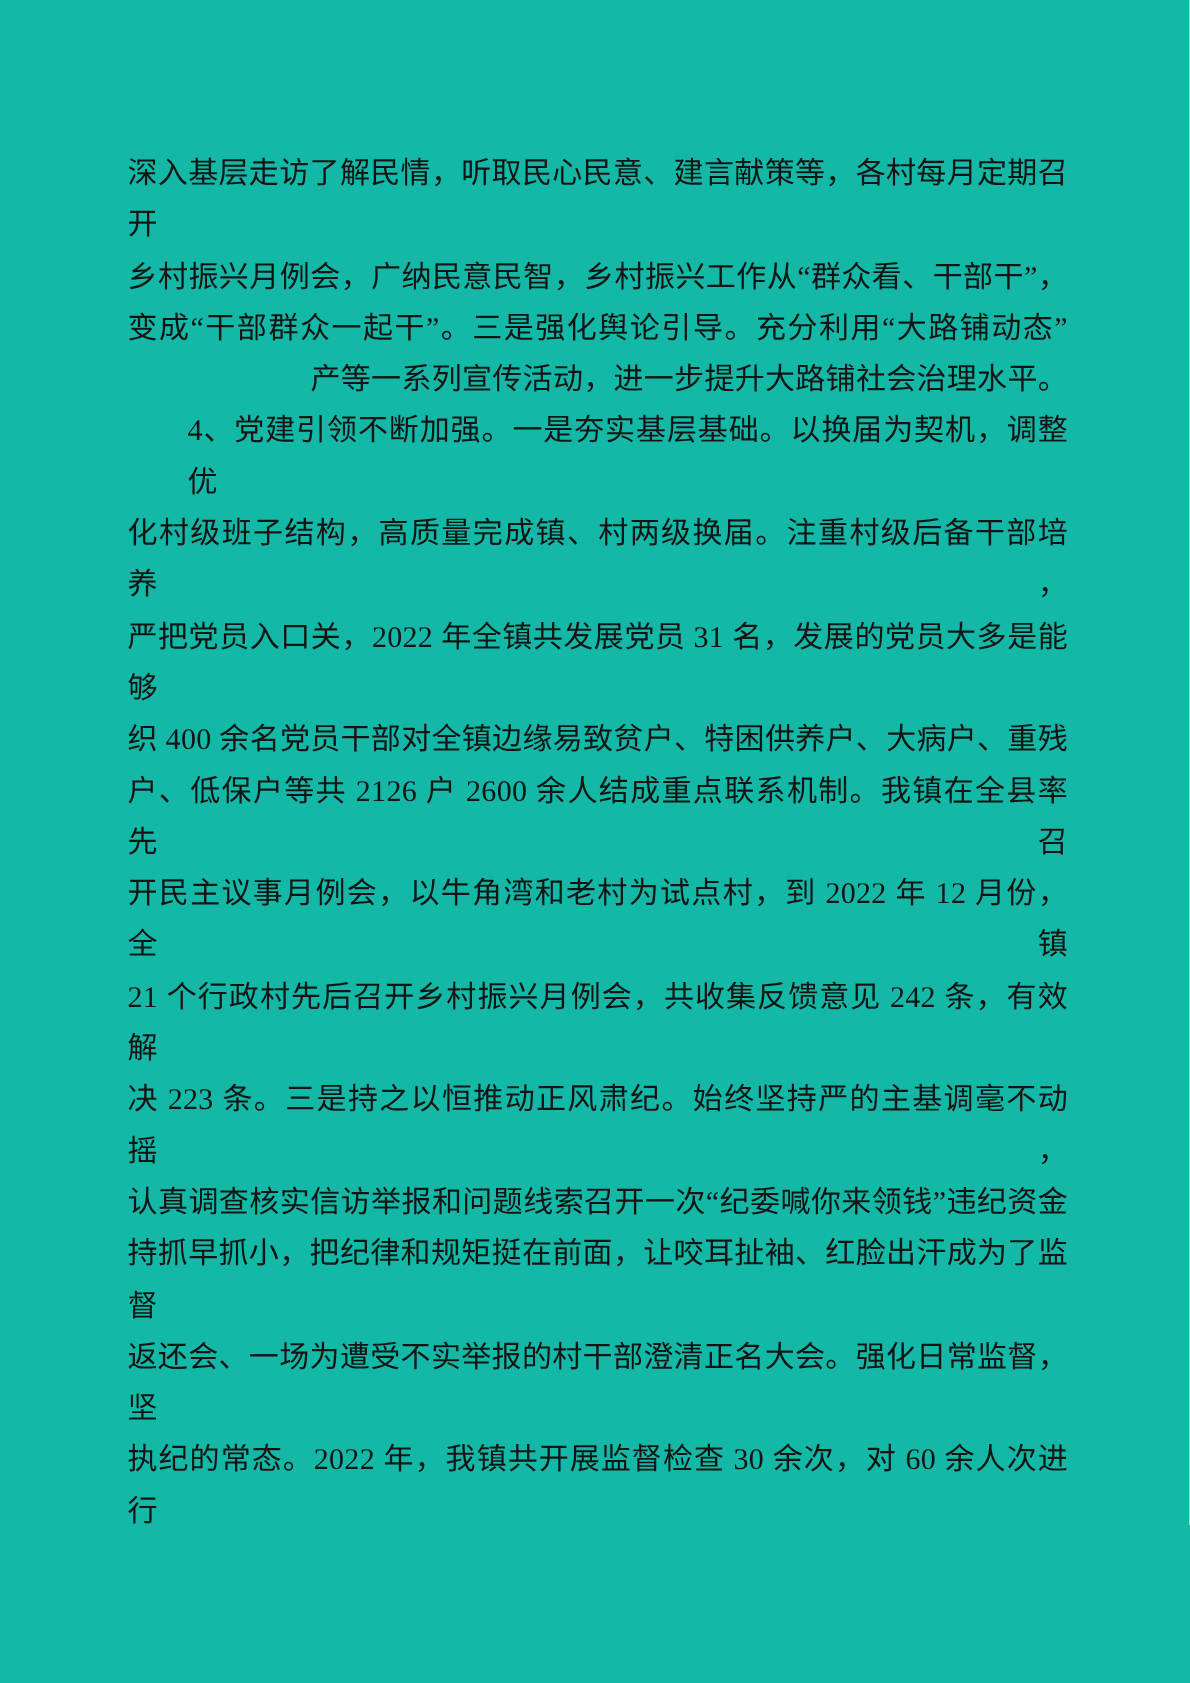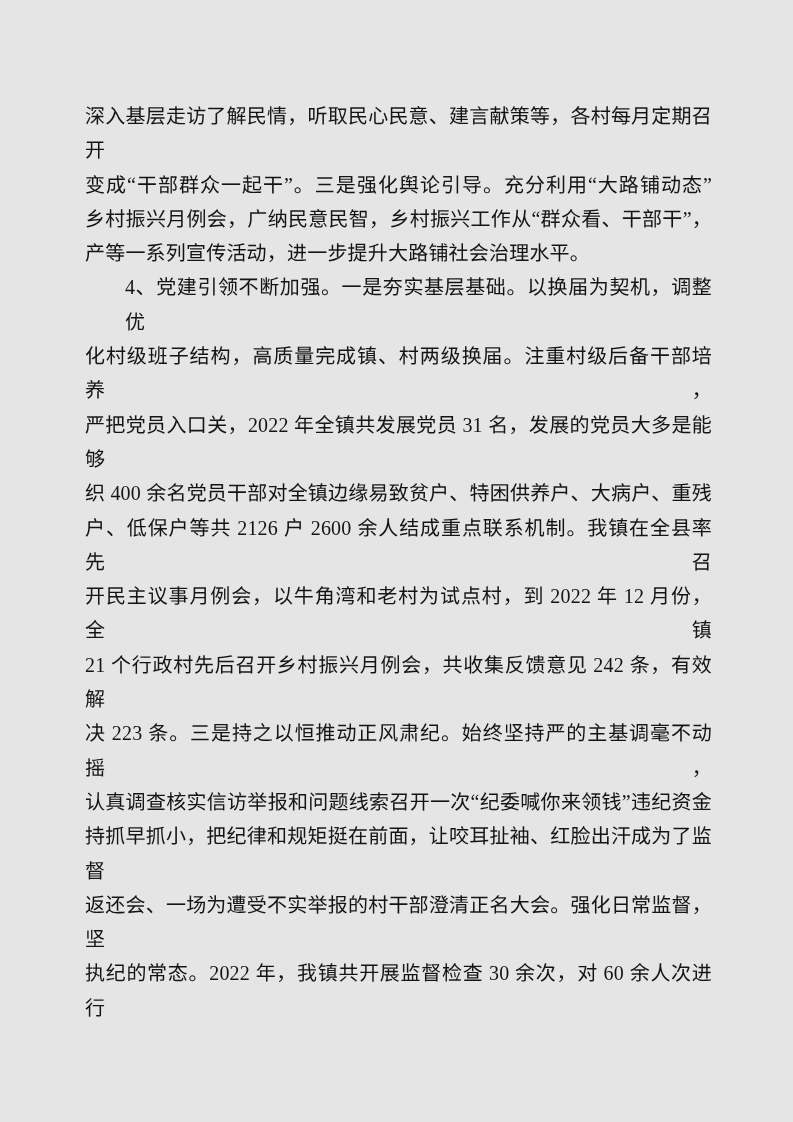--- a/index.html
+++ b/index.html
@@ -4,61 +4,61 @@
 <style>
   html, body {
     margin: 0;
     padding: 0;
     background: #ffffff;
   }
   .page {
     position: relative;
     width: 793px;
     height: 1122px;
-    background: #e5e5e5;
+    background: #14b8a6;
     overflow: hidden;
     font-family: "Liberation Serif", "DejaVu Serif", serif;
   }
   .text-block {
     position: absolute;
     left: 85px;
     top: 99px;
     width: 627px;
     color: #141414;
     font-size: 20px;
     line-height: 34.3px;
     letter-spacing: 0.2px;
   }
   .para {
     margin: 0;
     padding: 0;
   }
   .line {
     white-space: nowrap;
-    text-align: left;
+    text-align: right;
   }
   .line.justify {
     white-space: normal;
     text-align: justify;
     text-align-last: justify;
   }
   .line.indent {
     padding-left: 40px;
     font-family: Liberation Serif, serif;
   }
 </style>
 </head>
 <body>
 
 <div class="page">
   <div class="text-block" id="doc" style="color: rgb(20, 20, 20);">
       <div class="para">
         <div class="line justify">深入基层走访了解民情，听取民心民意、建言献策等，各村每月定期召开</div>
+        <div class="line justify">乡村振兴月例会，广纳民意民智，乡村振兴工作从“群众看、干部干”，</div>
         <div class="line justify">变成“干部群众一起干”。三是强化舆论引导。充分利用“大路铺动态”</div>
-        <div class="line justify">乡村振兴月例会，广纳民意民智，乡村振兴工作从“群众看、干部干”，</div>
         <div class="line">产等一系列宣传活动，进一步提升大路铺社会治理水平。</div>
       </div>
       <div class="para">
         <div class="line justify indent">4、党建引领不断加强。一是夯实基层基础。以换届为契机，调整优</div>
         <div class="line justify">化村级班子结构，高质量完成镇、村两级换届。注重村级后备干部培养，</div>
         <div class="line justify">严把党员入口关，2022 年全镇共发展党员 31 名，发展的党员大多是能够</div>
         <div class="line justify">织 400 余名党员干部对全镇边缘易致贫户、特困供养户、大病户、重残</div>
         <div class="line justify">户、低保户等共 2126 户 2600 余人结成重点联系机制。我镇在全县率先召</div>
         <div class="line justify">开民主议事月例会，以牛角湾和老村为试点村，到 2022 年 12 月份，全镇</div>
         <div class="line justify">21 个行政村先后召开乡村振兴月例会，共收集反馈意见 242 条，有效解</div>

